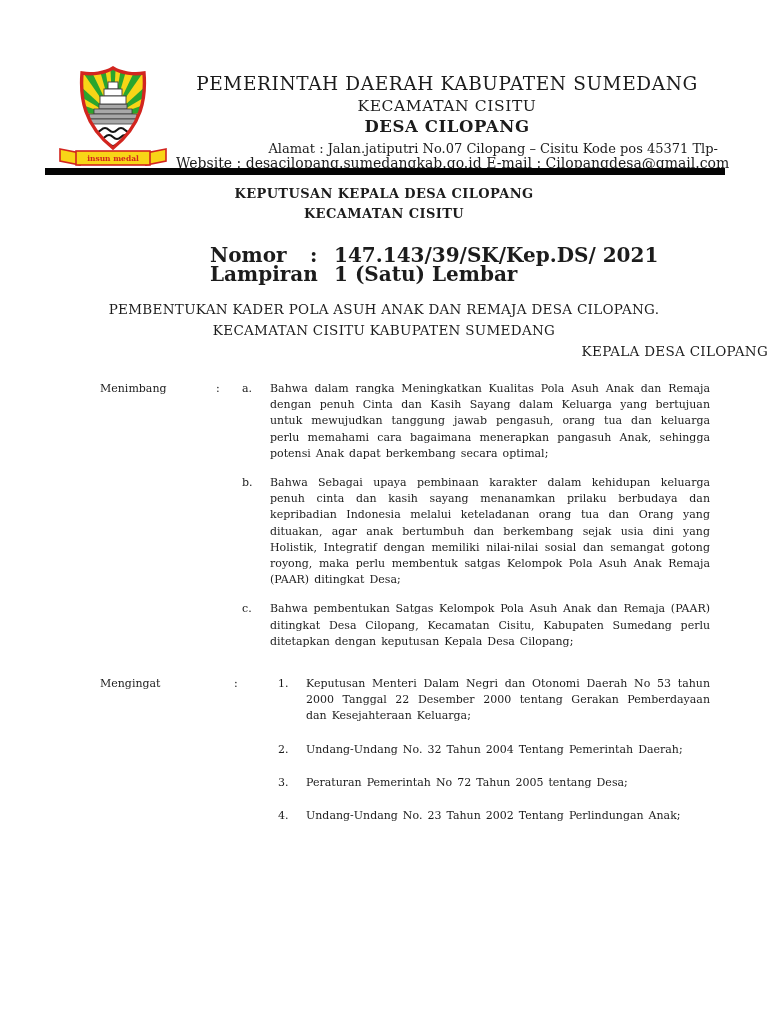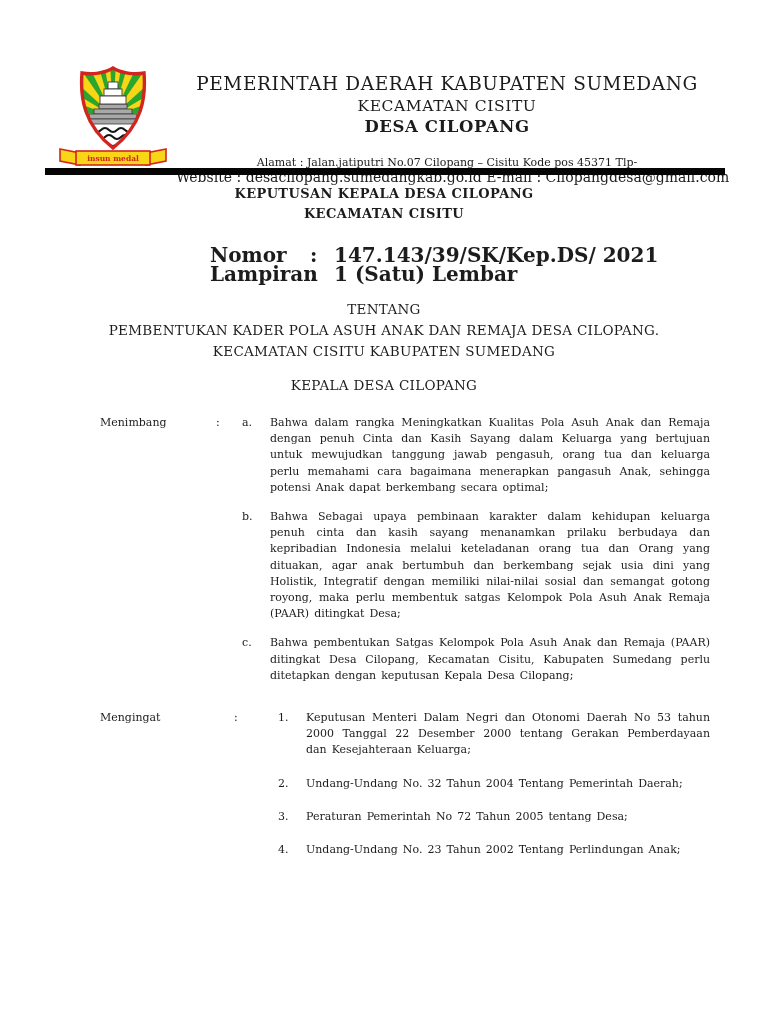--- a/index.html
+++ b/index.html
@@ -10,32 +10,32 @@
     font-family:"DejaVu Serif","Liberation Serif",serif;
     color:#1c1c1c;
     -webkit-font-smoothing:antialiased;
   }
   
   .emblem { position:absolute; left:57px; top:66px; width:112px; height:102px; }
   .head-text { position:absolute; left:176px; right:50px; top:72px; text-align:center; }
   .head-line1 { font-size:18.5px; line-height:24px; letter-spacing:0.6px; white-space:nowrap; }
   .head-line2 { font-size:15.5px; line-height:20px; letter-spacing:0.6px; }
   .head-line3 { font-size:16.5px; line-height:21px; font-weight:bold; letter-spacing:0.6px; }
-  .head-line4 { font-size:11px; line-height:15px; margin-top:18px; white-space:nowrap; }
+  .head-line4 { font-size:13px; line-height:15px; margin-top:4px; white-space:nowrap;text-align:right; }
   .head-line5 { font-size:14px; line-height:15px; white-space:nowrap; }
   .head-rule { position:absolute; left:45px; right:43px; top:168px; height:7px; background:#050505; }
   
   .content { position:absolute; left:0; right:0; top:184px; }
   .doc-title { text-align:center; font-weight:bold; font-size:13px; line-height:20px; letter-spacing:0.4px; }
   .meta { margin:22px 0 12px 210px; font-weight:bold; font-size:20px; }
   .meta-row { display:flex; line-height:19px; }
   .meta-label { width:100px; }
   .meta-sep { width:24px; }
   .subject { text-align:center; font-size:13.5px; line-height:21px; margin-top:15px; letter-spacing:0.3px; }
-  .issuer { text-align:center; font-size:13.5px; line-height:20px; margin-top:13px; letter-spacing:0.3px; }
+  .issuer { text-align:right; font-size:13.5px; line-height:20px; letter-spacing:0.3px; }
   .clause { display:flex; margin:20px 58px 0 100px; font-size:11px; }
   .clause-label { width:116px; line-height:16.2px; }
   .clause-sep { width:26px; line-height:16.2px; }
   .clause-items { flex:1; }
   .item { display:flex; margin-bottom:13px; }
   .clause-mengingat .item { margin-bottom:17px; }
   .item:last-child { margin-bottom:0; }
   .marker { width:28px; line-height:16.2px; flex:0 0 28px; }
   .itext { flex:1; text-align:justify; line-height:16.2px; word-spacing:1.5px; }
   .clause-mengingat { margin-top:26px;gap:18px; }
@@ -126,21 +126,20 @@
         <span class="meta-value">147.143/39/SK/Kep.DS/ 2021</span>
       </div>
       <div class="meta-row">
         <span class="meta-label">Lampiran</span>
         <span class="meta-sep">:</span>
         <span class="meta-value">1 (Satu) Lembar</span>
       </div>
     </div>
 
     <div class="subject">
-      <div>TENTANG</div>
       <div>PEMBENTUKAN KADER POLA ASUH ANAK DAN REMAJA DESA CILOPANG.</div>
       <div>KECAMATAN CISITU KABUPATEN SUMEDANG</div>
     </div>
 
     <div class="issuer">KEPALA DESA CILOPANG</div>
 
     <div class="clause clause-menimbang">
       <div class="clause-label">Menimbang</div>
       <div class="clause-sep">:</div>
       <div class="clause-items">

